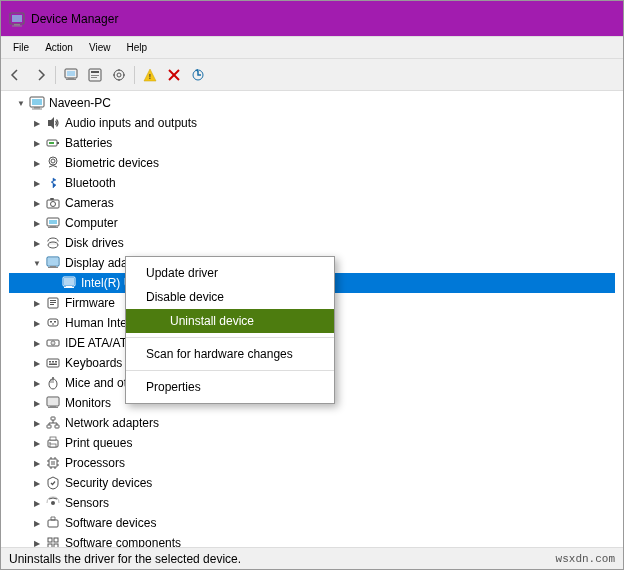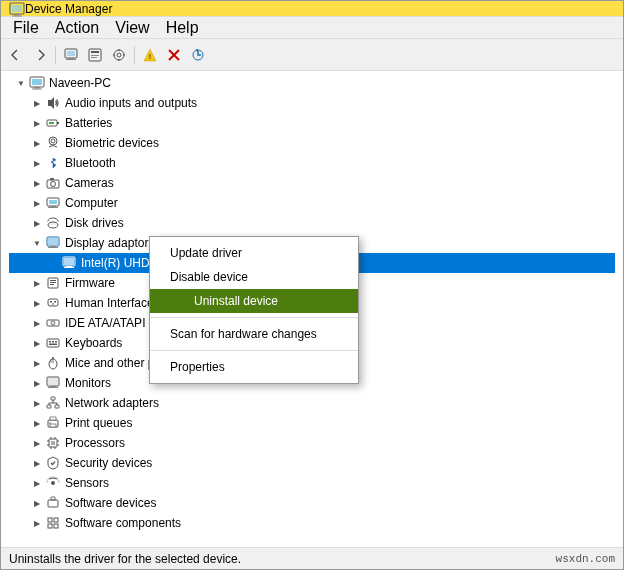--- a/index.html
+++ b/index.html
@@ -13,26 +13,27 @@
     }
     .window {
       width: 624px;
       height: 570px;
       border: 1px solid #999;
       background: #fff;
       display: flex;
       flex-direction: column;
     }
     .title-bar {
-      background: #fde047;
+      background: #a21caf;
       padding: 4px 8px;
       display: flex;
       align-items: center;
+      gap: 6px;
       border-bottom: 1px solid #ddd;
-      height: 16px;
+      height: 36px;
     }
     .title-bar-icon {
       width: 16px;
       height: 16px;
     }
     .title-bar-text {
       font-size: 12px;
       font-weight: normal;
     }
     .menu-bar {
@@ -40,21 +41,21 @@
       gap: 0;
       padding: 2px 4px;
       border-bottom: 1px solid #ddd;
       background: #f0f0f0;
       height: 22px;
       align-items: center;
     }
     .menu-item {
       padding: 1px 8px;
       cursor: pointer;
-      font-size: 16px;
+      font-size: 10px;
     }
     .toolbar {
       display: flex;
       align-items: center;
       gap: 2px;
       padding: 3px 4px;
       border-bottom: 1px solid #ddd;
       background: #f0f0f0;
       height: 32px;
     }
@@ -126,21 +127,21 @@
       font-size: 11px;
       flex-shrink: 0;
     }
     .item-label {
       font-size: 12px;
     }
 
     
     .context-menu {
       position: absolute;
-      left: 148px;
+      left: 124px;
       top: 165px;
       background: #fff;
       border: 1px solid #999;
       box-shadow: 3px 3px 8px rgba(0,0,0,0.3);
       width: 210px;
       z-index: 100;
       padding: 4px 0;
     }
     .ctx-item {
       padding: 5px 20px;

